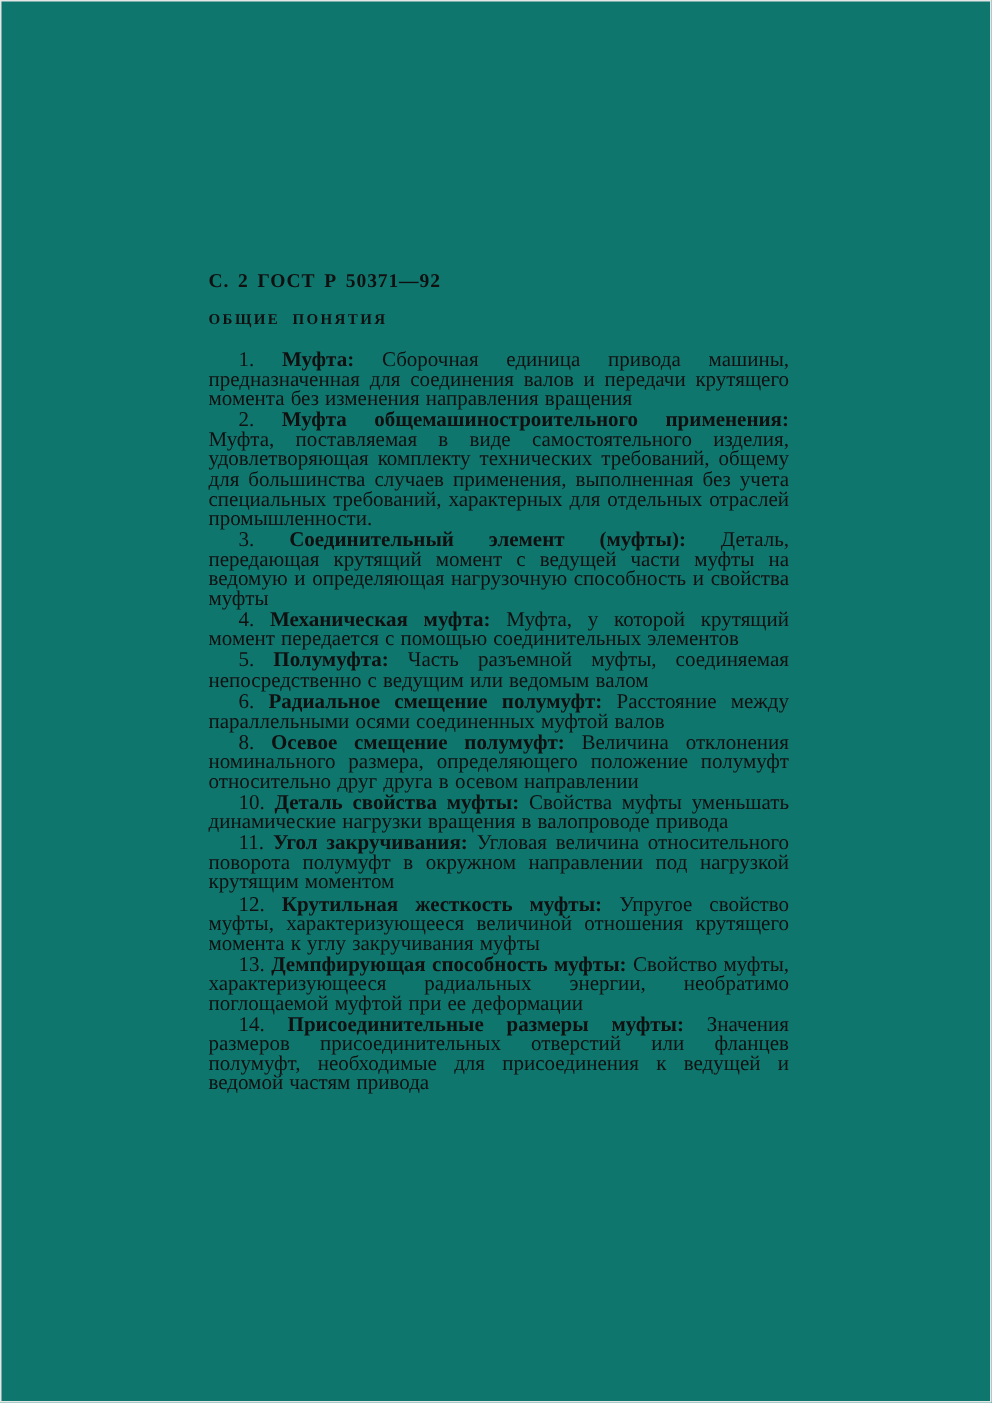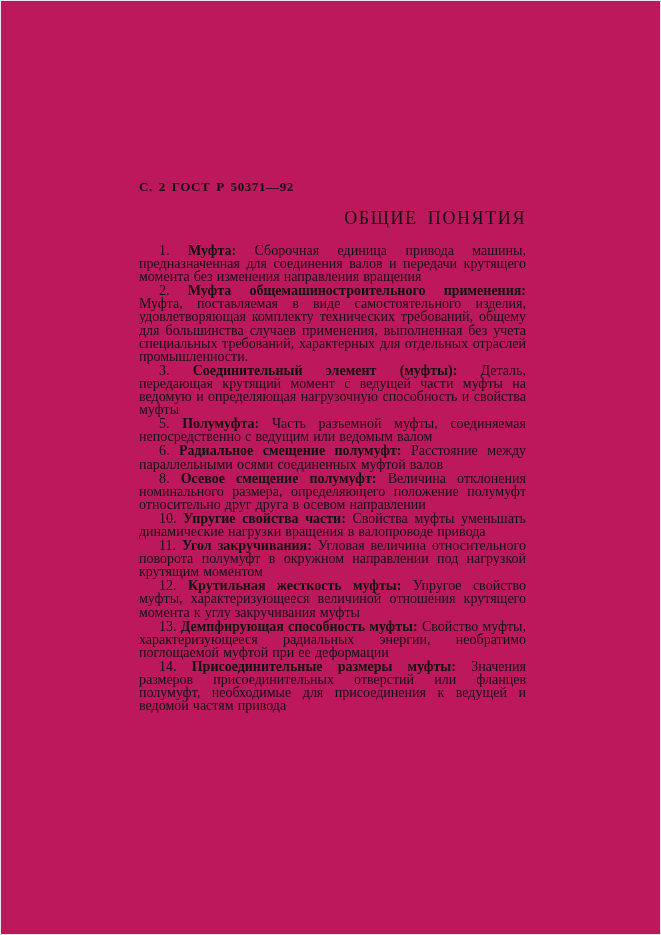--- a/index.html
+++ b/index.html
@@ -13,40 +13,40 @@
     position: relative;
     font-family: "Liberation Serif", "DejaVu Serif", serif;
     color: #101010;
     overflow: hidden;
   }
   .page-frame {
     position: absolute;
     inset: 0;
     border: 1px solid #e6e6e6;
     box-sizing: border-box;
-    background: #be185d;
+    background: #0f766e;
   }
   .content {
     position: absolute;
     left: 138px;
     top: 178px;
     width: 387px;
   }
   .running-header {
     font-size: 13px;
     font-weight: bold;
     letter-spacing: 0.6px;
     word-spacing: 2px;
     white-space: nowrap;
   }
   .section-title {
     margin-top: 13px;
-    text-align: right;
-    font-size: 18px;
-    font-weight: normal;
+    text-align: left;
+    font-size: 10px;
+    font-weight: bold;
     letter-spacing: 1.6px;
     word-spacing: 4px;
   }
   .terms {
     margin-top: 15px;
   }
   p.term {
     margin: 0 0 1px 0;
     font-size: 14px;
     line-height: 13.1px;
@@ -84,20 +84,25 @@
         <span class="tname">Муфта общемашиностроительного применения:</span>
         <span class="tdef">Муфта, поставляемая в виде самостоятельного изделия, удовлетворяющая комплекту технических требований, общему для большинства случаев применения, выполненная без учета специальных требований, характерных для отдельных отраслей промышленности.</span>
       </p>
 
       <p class="term">
         <span class="num">3.</span>
         <span class="tname">Соединительный элемент (муфты):</span>
         <span class="tdef">Деталь, передающая крутящий момент с ведущей части муфты на ведомую и определяющая нагрузочную способность и свойства муфты</span>
       </p>
 
+      <p class="term">
+        <span class="num">4.</span>
+        <span class="tname">Механическая муфта:</span>
+        <span class="tdef">Муфта, у которой крутящий момент передается с помощью соединительных элементов</span>
+      </p>
 
       <p class="term">
         <span class="num">5.</span>
         <span class="tname">Полумуфта:</span>
         <span class="tdef">Часть разъемной муфты, соединяемая непосредственно с ведущим или ведомым валом</span>
       </p>
 
       <p class="term">
         <span class="num">6.</span>
         <span class="tname">Радиальное смещение полумуфт:</span>
@@ -107,21 +112,21 @@
 
       <p class="term">
         <span class="num">8.</span>
         <span class="tname">Осевое смещение полумуфт:</span>
         <span class="tdef">Величина отклонения номинального размера, определяющего положение полумуфт относительно друг друга в осевом направлении</span>
       </p>
 
 
       <p class="term">
         <span class="num">10.</span>
-        <span class="tname">Упругие свойства части:</span>
+        <span class="tname">Деталь свойства муфты:</span>
         <span class="tdef">Свойства муфты уменьшать динамические нагрузки вращения в валопроводе привода</span>
       </p>
 
       <p class="term">
         <span class="num">11.</span>
         <span class="tname">Угол закручивания:</span>
         <span class="tdef">Угловая величина относительного поворота полумуфт в окружном направлении под нагрузкой крутящим моментом</span>
       </p>
 
       <p class="term">

